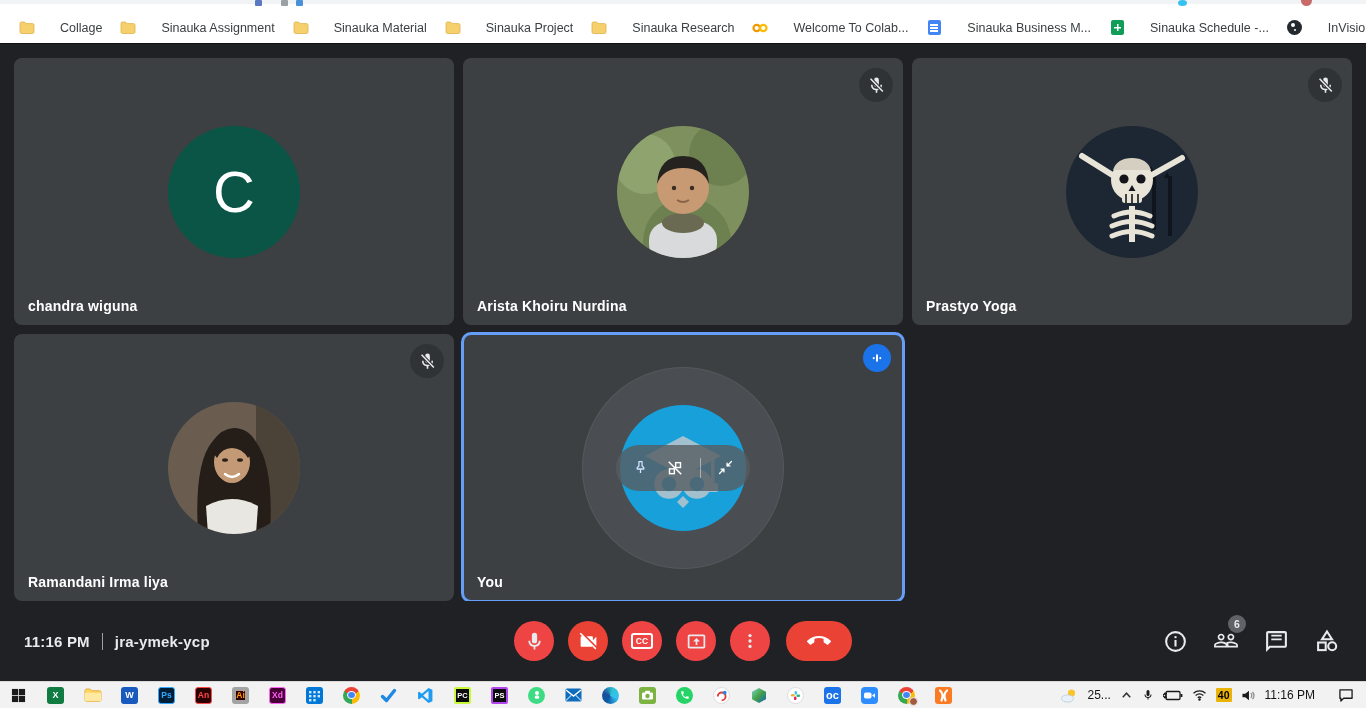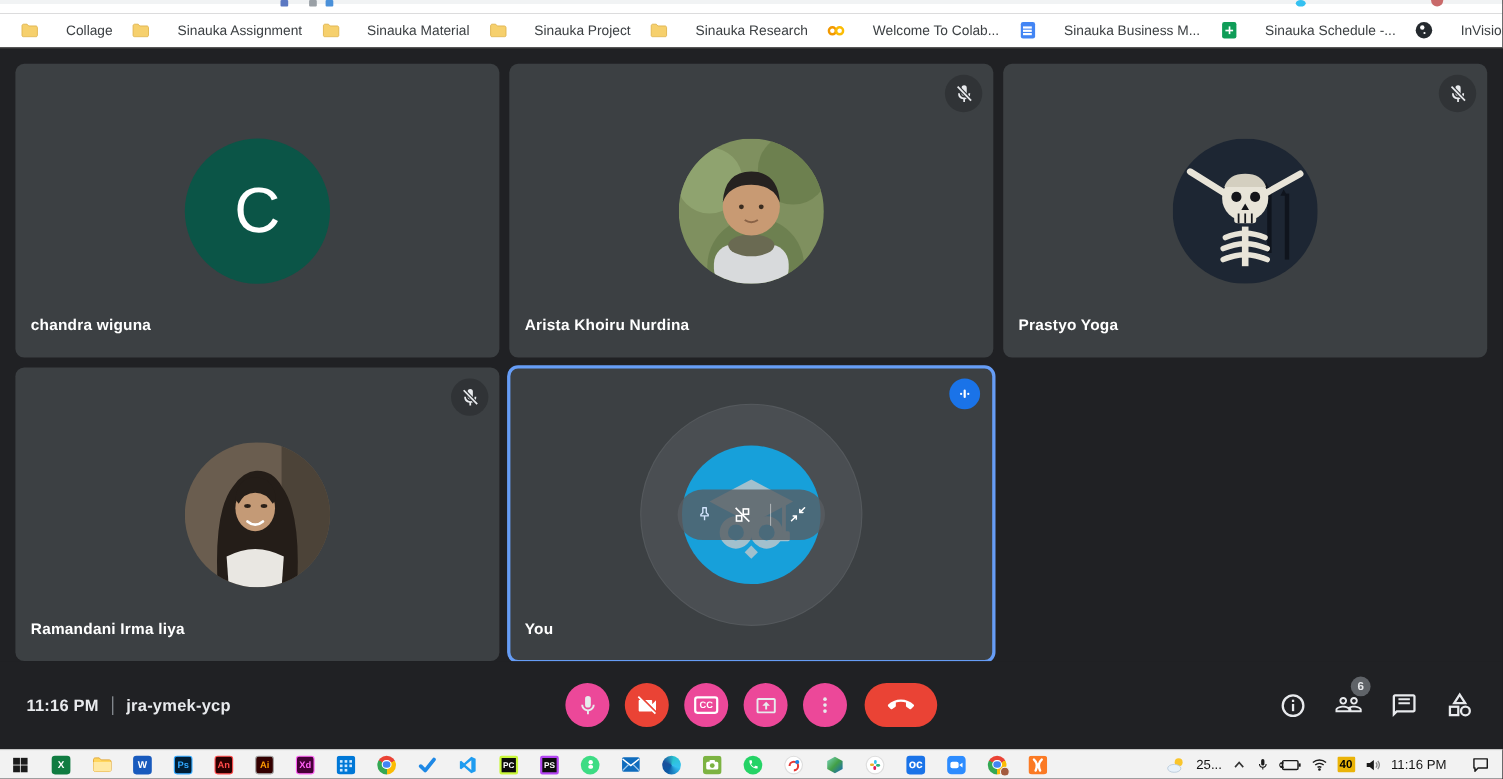--- a/index.html
+++ b/index.html
@@ -30,21 +30,21 @@
   .fav-invision{width:15px;height:15px;border-radius:50%;background:#24292e;position:relative;}
   .fav-invision::after{content:"";position:absolute;left:4px;top:3px;width:4px;height:4px;border-radius:50%;background:#fff;
     box-shadow:2px 5px 0 -1px #fff;}
 
   
   .meet-main{height:557px;padding:14px 14px 0 14px;display:grid;
     grid-template-columns:repeat(3,1fr);grid-template-rows:repeat(2,1fr);gap:9px;background:#202124;}
   .tile{position:relative;background:#3c4043;border-radius:8px;display:flex;
     align-items:center;justify-content:center;cursor:pointer;}
   .tile.self{outline:3px solid #669df6;outline-offset:-1px;}
-  .tile-name{position:absolute;left:14px;bottom:22px;color:#fff;font-size:14px;
+  .tile-name{position:absolute;left:14px;bottom:11px;color:#fff;font-size:14px;
     font-weight:700;letter-spacing:.2px;}
   .mute-badge{position:absolute;top:10px;right:10px;width:34px;height:34px;border-radius:50%;
     background:#303336;display:flex;align-items:center;justify-content:center;}
   .avatar-initial{width:132px;height:132px;border-radius:50%;background:#0b5547;color:#fff;
     font-size:58px;display:flex;align-items:center;justify-content:center;}
   .avatar-photo{width:132px;height:132px;border-radius:50%;overflow:hidden;flex:none;}
 
   
   .you-outer{width:200px;height:200px;border-radius:50%;background:#4a4e52;
     box-shadow:0 0 0 1px #55595d;display:flex;align-items:center;justify-content:center;position:relative;}
@@ -56,21 +56,21 @@
   .pill-sep{width:1px;height:20px;background:rgba(255,255,255,.45);}
   .audio-ind{position:absolute;top:10px;right:12px;width:28px;height:28px;border-radius:50%;
     background:#1a73e8;display:flex;align-items:center;justify-content:center;cursor:pointer;}
 
   
   .meet-bottombar{height:80px;background:#202124;position:relative;display:flex;
     align-items:center;justify-content:center;}
   .mb-left{position:absolute;left:24px;display:flex;align-items:center;gap:12px;
     color:#e8eaed;font-size:15px;font-weight:700;letter-spacing:.2px;}
   .mb-sep{width:1px;height:17px;background:#9aa0a6;}
-  .ctrl{width:40px;height:40px;border-radius:50%;background:#ec4899;margin:0 7px;
+  .ctrl{width:40px;height:40px;border-radius:50%;background:#ef4444;margin:0 7px;
     display:flex;align-items:center;justify-content:center;cursor:pointer;}
   .ctrl.red{background:#ea4335;}
   .ctrl.end{width:66px;border-radius:20px;margin-left:9px;}
   .cc-box{border:2px solid #fff;border-radius:3px;color:#fff;font-size:8.5px;font-weight:700;
     padding:1.5px 2.5px;line-height:1;}
   .mb-right{position:absolute;right:26px;display:flex;align-items:center;gap:25px;}
   .mb-ricon{position:relative;cursor:pointer;display:flex;}
   .count-badge{position:absolute;top:-13px;right:-7px;min-width:18px;height:18px;border-radius:50%;
     background:#5f6368;color:#e8eaed;font-size:10.5px;font-weight:700;display:flex;
     align-items:center;justify-content:center;}
@@ -427,21 +427,21 @@
   <div class="tb-app">
     <span class="sq" style="background:#185abd;">W</span>
   </div>
   <div class="tb-app">
     <span class="adobe" style="color:#31a8ff;border:1px solid #31a8ff;background:#001e36;">Ps</span>
   </div>
   <div class="tb-app">
     <span class="adobe" style="color:#ff4a4a;border:1px solid #ff4a4a;background:#2b0000;">An</span>
   </div>
   <div class="tb-app">
-    <span class="adobe" style="color:#ff9a00;border:1px solid #a3a3a3;background:#330000;">Ai</span>
+    <span class="adobe" style="color:#ff9a00;border:4px solid #a3a3a3;background:#330000;">Ai</span>
   </div>
   <div class="tb-app">
     <span class="adobe" style="color:#ff61f6;border:1px solid #ff61f6;background:#470137;">Xd</span>
   </div>
   <div class="tb-app">
     <svg width="17" height="17" viewBox="0 0 17 17">
         <rect width="17" height="17" rx="3" fill="#0078d7"></rect>
         <g fill="#cfe8ff">
           <rect x="3" y="4" width="2.4" height="2.4"></rect>
           <rect x="7.3" y="4" width="2.4" height="2.4"></rect>

